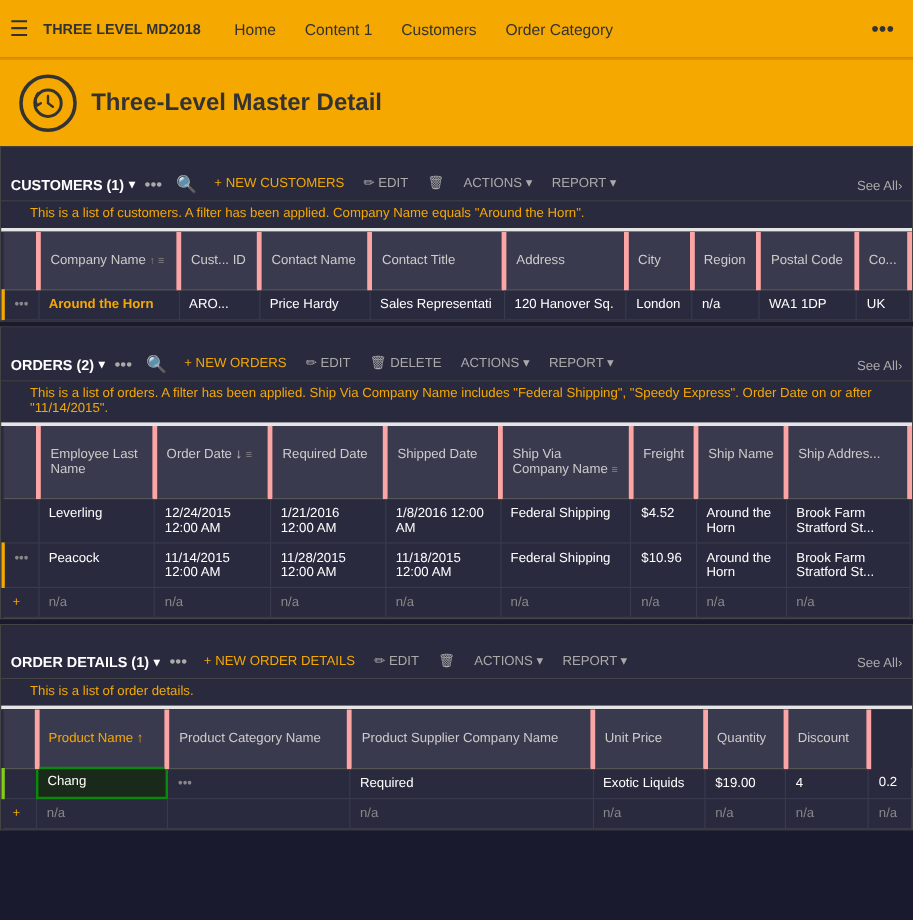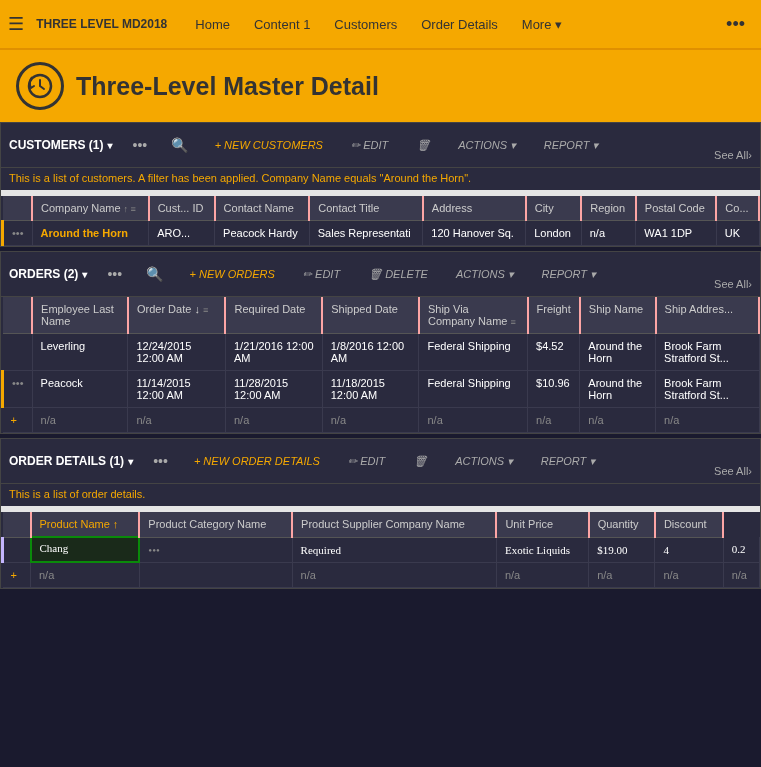--- a/index.html
+++ b/index.html
@@ -61,30 +61,30 @@
       height: 48px;
       border: 3px solid #333;
       border-radius: 50%;
       display: flex;
       align-items: center;
       justify-content: center;
       margin-right: 12px;
       font-size: 20px;
       position: relative;
     }
-    .header-title { font-size: 25px; font-weight: bold; color: #333; }
+    .header-title { font-size: 20px; font-weight: bold; color: #333; }
     .header-subtitle { font-size: 12px; color: #333; }
 
     
     .section-toolbar {
       background: #2a2a3e;
       display: flex;
-      align-items: center;
+      align-items: flex-end;
       padding: 6px 8px;
-      gap: 16px;
+      gap: 4px;
       border-bottom: 1px solid #444;
     }
     .toolbar-label {
       color: #fff;
       font-size: 12px;
       font-weight: bold;
       display: flex;
       align-items: center;
       gap: 4px;
     }
@@ -93,59 +93,58 @@
     .toolbar-btn {
       background: none;
       border: none;
       color: #aaa;
       font-size: 11px;
       cursor: pointer;
       display: flex;
       align-items: center;
       gap: 3px;
       padding: 2px 6px;
-      font-style: italic;
     }
     .toolbar-btn.accent { color: #f5a800; }
     .toolbar-spacer { flex: 1; }
     .toolbar-see-all {
       color: #aaa;
       font-size: 11px;
       cursor: pointer;
       display: flex;
       align-items: center;
       margin-top: 20px;
     }
 
     
     .filter-notice {
       background: #2a2a3e;
-      padding: 4px 8px 6px;
+      padding: 4px 24px 6px;
       font-size: 11px;
       color: #ccc;
-      border-bottom: 6px solid #e5e5e5;
+      border-bottom: 3px solid #e5e5e5;
     }
     .filter-notice span { color: #f5a800; }
 
     
     .data-table {
       width: 100%;
       border-collapse: collapse;
       background: #2a2a3e;
       overflow: hidden;
     }
     .data-table th {
       background: #3a3a4e;
       color: #ccc;
       font-size: 11px;
       font-weight: normal;
-      padding: 6px 8px;
+      padding: 18px 8px;
       text-align: left;
       border-bottom: 1px solid #555;
-      border-right: 2px solid #fca5a5;
+      border-right: 4px solid #fca5a5;
       white-space: normal;
       vertical-align: top;
     }
     .data-table td {
       background: #2a2a3e;
       color: #fff;
       font-size: 11px;
       padding: 6px 8px;
       border-bottom: 1px solid #3a3a4e;
       border-right: 1px solid #3a3a4e;
@@ -168,22 +167,21 @@
   </style>
 </head>
 <body>
 
 <nav class="top-nav">
   <span class="nav-hamburger">☰</span>
   <span class="nav-brand">THREE LEVEL MD2018</span>
   <span class="nav-item">Home</span>
   <span class="nav-item">Content 1</span>
   <span class="nav-item">Customers</span>
-  <span class="nav-item">Order Details</span>
-  <span class="nav-item">More ▾</span>
+  <span class="nav-item">Order Category</span>
   <span class="nav-spacer"></span>
   <span class="nav-dots">•••</span>
 </nav>
 
 <div class="header-banner">
   <div class="header-icon">
     <svg width="28" height="28" viewBox="0 0 28 28">
       <circle cx="14" cy="14" r="11" fill="none" stroke="#333" stroke-width="2.5"></circle>
       <path d="M14 8 v6 l4 3" stroke="#333" stroke-width="2" fill="none" stroke-linecap="round"></path>
       <path d="M6 5 Q2 10 5 16" stroke="#333" stroke-width="2" fill="none"></path>
@@ -235,21 +233,21 @@
           <th>Region</th>
           <th>Postal Code</th>
           <th>Co...</th>
         </tr>
       </thead>
       <tbody>
         <tr class="selected-orange" style="border-left: 3px solid #f5a800;">
           <td style="color:#888;">•••</td>
           <td style="color:#f5a800;font-weight:bold;">Around the Horn</td>
           <td>ARO...</td>
-          <td>Peacock Hardy</td>
+          <td>Price Hardy</td>
           <td>Sales Representati</td>
           <td>120 Hanover Sq.</td>
           <td>London</td>
           <td>n/a</td>
           <td>WA1 1DP</td>
           <td>UK</td>
         </tr>
       </tbody>
     </table>
   </div>
@@ -269,20 +267,24 @@
     <button class="toolbar-btn">🗑 DELETE</button>
     <button class="toolbar-btn">ACTIONS ▾</button>
     <button class="toolbar-btn">REPORT ▾</button>
     <span class="toolbar-spacer"></span>
     <span class="toolbar-see-all">
       <span>See All</span>
       <span> ›</span>
     </span>
   </div>
 
+  <div class="filter-notice">
+    <span>This is a list of orders.</span>
+    <span style="color:#f5a800;">A filter has been applied. Ship Via Company Name includes "Federal Shipping", "Speedy Express". Order Date on or after "11/14/2015".</span>
+  </div>
 
   <div class="table-scroll">
     <table class="data-table">
       <thead>
         <tr>
           <th class="col-select"></th>
           <th>Employee Last Name</th>
           <th>Order Date ↓ <span class="sort-icon">≡</span></th>
           <th>Required Date</th>
           <th>Shipped Date</th>
@@ -362,21 +364,21 @@
           <th class="col-select"></th>
           <th style="color:#f5a800;">Product Name ↑</th>
           <th>Product Category Name</th>
           <th>Product Supplier Company Name</th>
           <th>Unit Price</th>
           <th>Quantity</th>
           <th>Discount</th>
         </tr>
       </thead>
       <tbody>
-        <tr style="border-left: 3px solid #c4b5fd; font-family: Liberation Serif, serif;">
+        <tr style="border-left: 3px solid #84cc16;">
           <td></td>
           <td style="border: 2px solid #0a8a0a; background: #1a2a1a; padding: 4px 8px;">
             <span>Chang</span>
           </td>
           <td style="color:#888;">•••</td>
           <td>Required</td>
           <td>Exotic Liquids</td>
           <td>$19.00</td>
           <td>4</td>
           <td>0.2</td>

